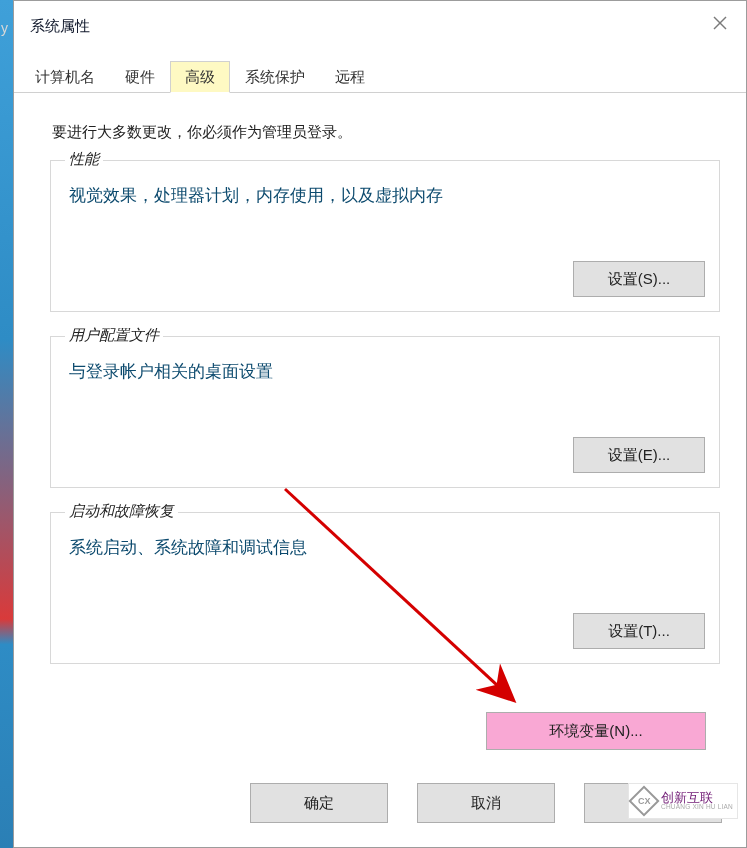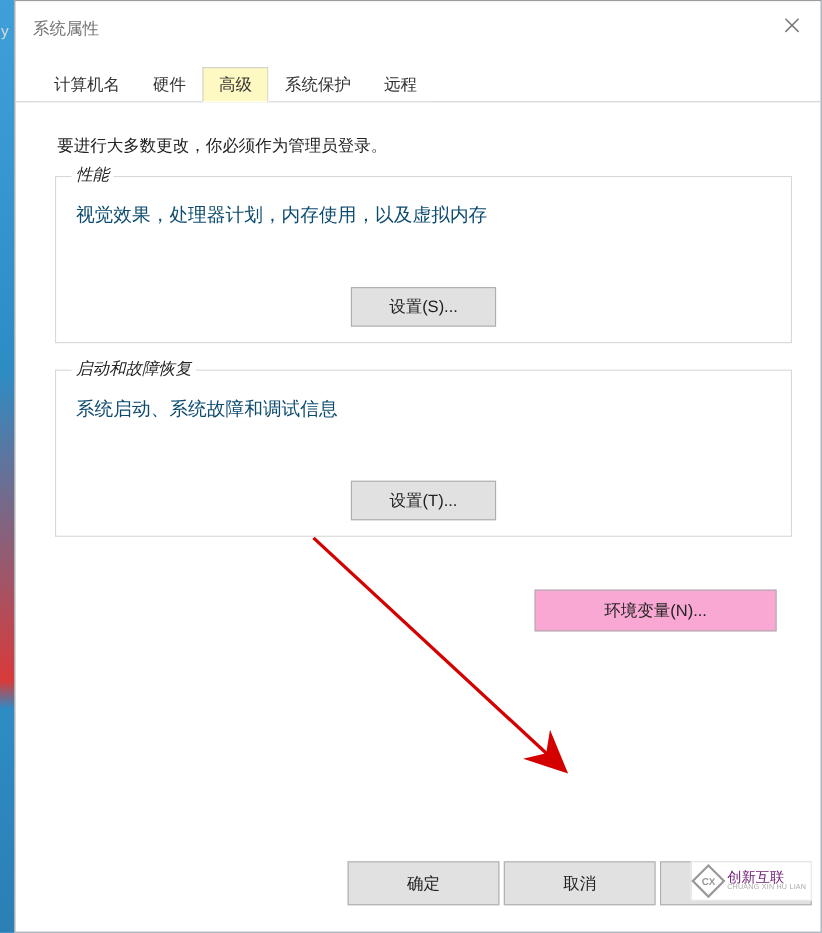--- a/index.html
+++ b/index.html
@@ -28,31 +28,31 @@
       border: 1px solid #9c9c9c;
     }
     .titlebar {
       height: 52px;
       display: flex;
       align-items: center;
       padding: 0 16px;
       position: relative;
       border-bottom: 1px solid transparent;
     }
-    .titlebar-text { font-size: 15px; color: #737373; }
+    .titlebar-text { font-size: 15px; color: #0f172a; }
     .close-btn {
       position: absolute; right: 8px; top: 8px;
       width: 36px; height: 28px;
       display: flex; align-items: center; justify-content: center;
       color: #888;
     }
     .close-btn svg { width: 14px; height: 14px; }
     .tabs {
       display: flex;
-      padding: 0 20px;
+      padding: 0 6px;
       border-bottom: 1px solid #d0d0d0;
       margin-top: 8px;
       height: 32px;
     }
     .tab {
       padding: 6px 14px 5px 14px;
       font-size: 15px;
       color: #333;
       border: 1px solid transparent;
       border-bottom: none;
@@ -89,21 +89,21 @@
       font-size: 15px;
       color: #222;
       font-style: italic;
     }
     .group-desc {
       font-size: 17px;
       color: #0c4a6e;
       padding: 4px 4px 30px 4px;
     }
     .group-btn-row {
-      display: flex; justify-content: center;
+      display: flex; justify-content: flex-end;
       padding-top: 24px;
     }
     .win-button {
       min-width: 132px;
       height: 36px;
       background: #e1e1e1;
       border: 1px solid #adadad;
       font-size: 15px;
       color: #222;
       cursor: default;
@@ -120,22 +120,22 @@
       border: 1px solid #adadad;
       font-size: 15px;
       color: #222;
       font-family: inherit;
     }
     .bottom-buttons {
       position: absolute;
       bottom: 24px; left: 0; right: 0;
       display: flex;
       justify-content: flex-end;
-      gap: 4px;
-      padding-right: 8px;
+      gap: 29px;
+      padding-right: 24px;
     }
     .bottom-buttons .win-button { width: 138px; height: 40px; }
     .btn-apply { width: 110px; overflow: hidden; white-space: nowrap; }
     .arrow-svg {
       position: absolute;
       left: 263px; top: 480px;
       pointer-events: none;
     }
     .watermark {
       position: absolute;
@@ -188,20 +188,27 @@
     <div class="intro">要进行大多数更改，你必须作为管理员登录。</div>
 
     <div class="group">
       <span class="group-title">性能</span>
       <div class="group-desc">视觉效果，处理器计划，内存使用，以及虚拟内存</div>
       <div class="group-btn-row">
         <button class="win-button">设置(S)...</button>
       </div>
     </div>
 
+    <div class="group">
+      <span class="group-title">用户配置文件</span>
+      <div class="group-desc">与登录帐户相关的桌面设置</div>
+      <div class="group-btn-row">
+        <button class="win-button">设置(E)...</button>
+      </div>
+    </div>
 
     <div class="group">
       <span class="group-title">启动和故障恢复</span>
       <div class="group-desc">系统启动、系统故障和调试信息</div>
       <div class="group-btn-row">
         <button class="win-button">设置(T)...</button>
       </div>
     </div>
 
     <div class="env-row">

